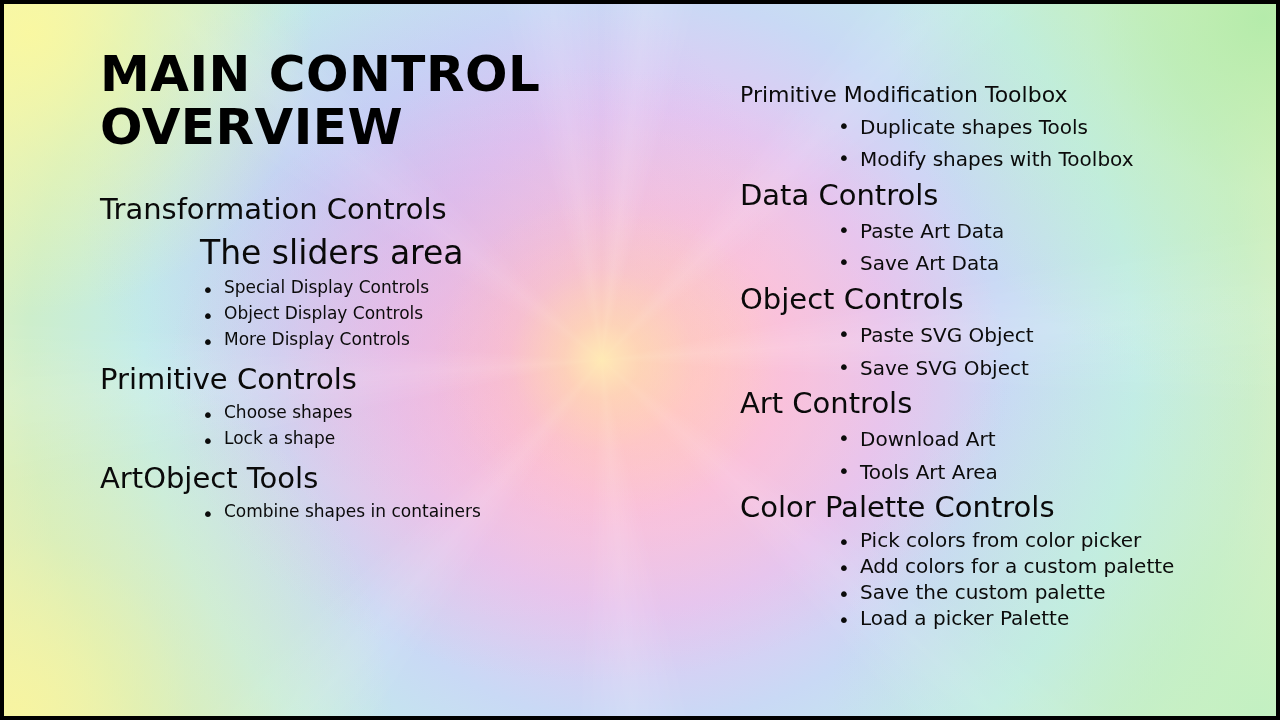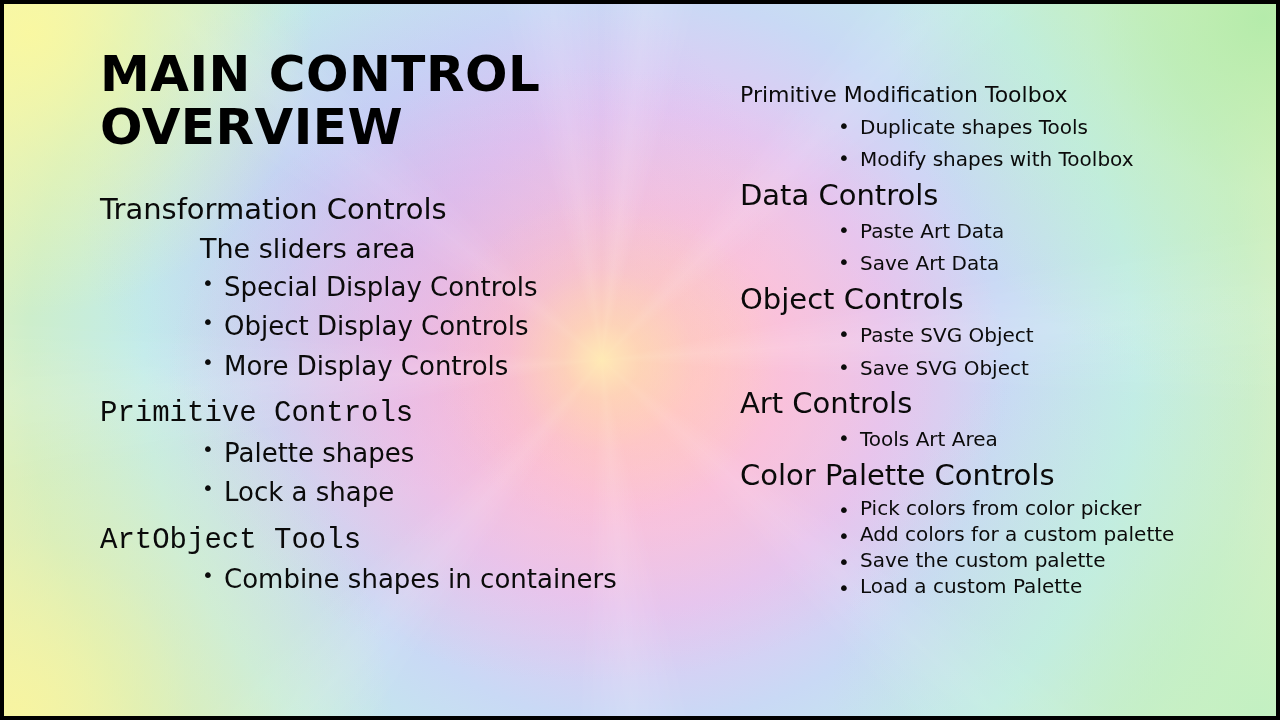--- a/index.html
+++ b/index.html
@@ -122,35 +122,35 @@
   }
 
   .h2 {
     font-size: 29px;
     line-height: 1.22;
     color: #0a0a0a;
     margin: 0 0 2px 0;
     white-space: nowrap;
   }
   .h3 {
-    font-size: 27px;
+    font-size: 33px;
     line-height: 1.2;
     color: #0a0a0a;
     margin: 6px 0 2px 100px;
     white-space: nowrap;
   }
 
   ul.bullets {
     list-style: none;
     margin: 2px 0 8px 0;
     padding: 0 0 0 124px;
   }
   ul.bullets li {
     position: relative;
-    font-size: 26px;
+    font-size: 17px;
     line-height: 1.52;
     color: #0b0b0b;
     white-space: nowrap;
   }
   ul.bullets li::before {
     content: "\2022";
     position: absolute;
     left: -22px;
     top: -1px;
     font-size: 20px;
@@ -165,21 +165,21 @@
   }
   .col-right ul.bullets li {
     font-size: 20px;
     line-height: 1.62;
   }
   .col-right ul.bullets.dense li {
     line-height: 1.3;
   }
   .col-right .h2.first { font-size: 22px; }
 
-  .left-sub-h2 { margin-top: 10px; font-family: Liberation Mono, monospace; }
+  .left-sub-h2 { margin-top: 10px; }
 </style>
 </head>
 <body>
 
 <div class="slide">
 
   <div class="bg-layer bg-base"></div>
   <div class="bg-layer bg-violet"></div>
   <div class="bg-layer bg-pink"></div>
   <div class="bg-layer bg-rays"></div>
@@ -201,21 +201,21 @@
         <ul class="bullets">
           <li>Special Display Controls</li>
           <li>Object Display Controls</li>
           <li>More Display Controls</li>
         </ul>
       </div>
 
       <div>
         <div class="h2 left-sub-h2">Primitive Controls</div>
         <ul class="bullets">
-          <li>Palette shapes</li>
+          <li>Choose shapes</li>
           <li>Lock a shape</li>
         </ul>
       </div>
 
       <div>
         <div class="h2 left-sub-h2">ArtObject Tools</div>
         <ul class="bullets">
           <li>Combine shapes in containers</li>
         </ul>
       </div>
@@ -244,30 +244,31 @@
         <div class="h2">Object Controls</div>
         <ul class="bullets">
           <li>Paste SVG Object</li>
           <li>Save SVG Object</li>
         </ul>
       </div>
 
       <div>
         <div class="h2">Art Controls</div>
         <ul class="bullets">
+          <li>Download Art</li>
           <li>Tools Art Area</li>
         </ul>
       </div>
 
       <div>
         <div class="h2">Color Palette Controls</div>
         <ul class="bullets dense">
           <li>Pick colors from color picker</li>
           <li>Add colors for a custom palette</li>
           <li>Save the custom palette</li>
-          <li>Load a custom Palette</li>
+          <li>Load a picker Palette</li>
         </ul>
       </div>
 
     </div>
 
   </div>
 </div>
 
 </body></html>

